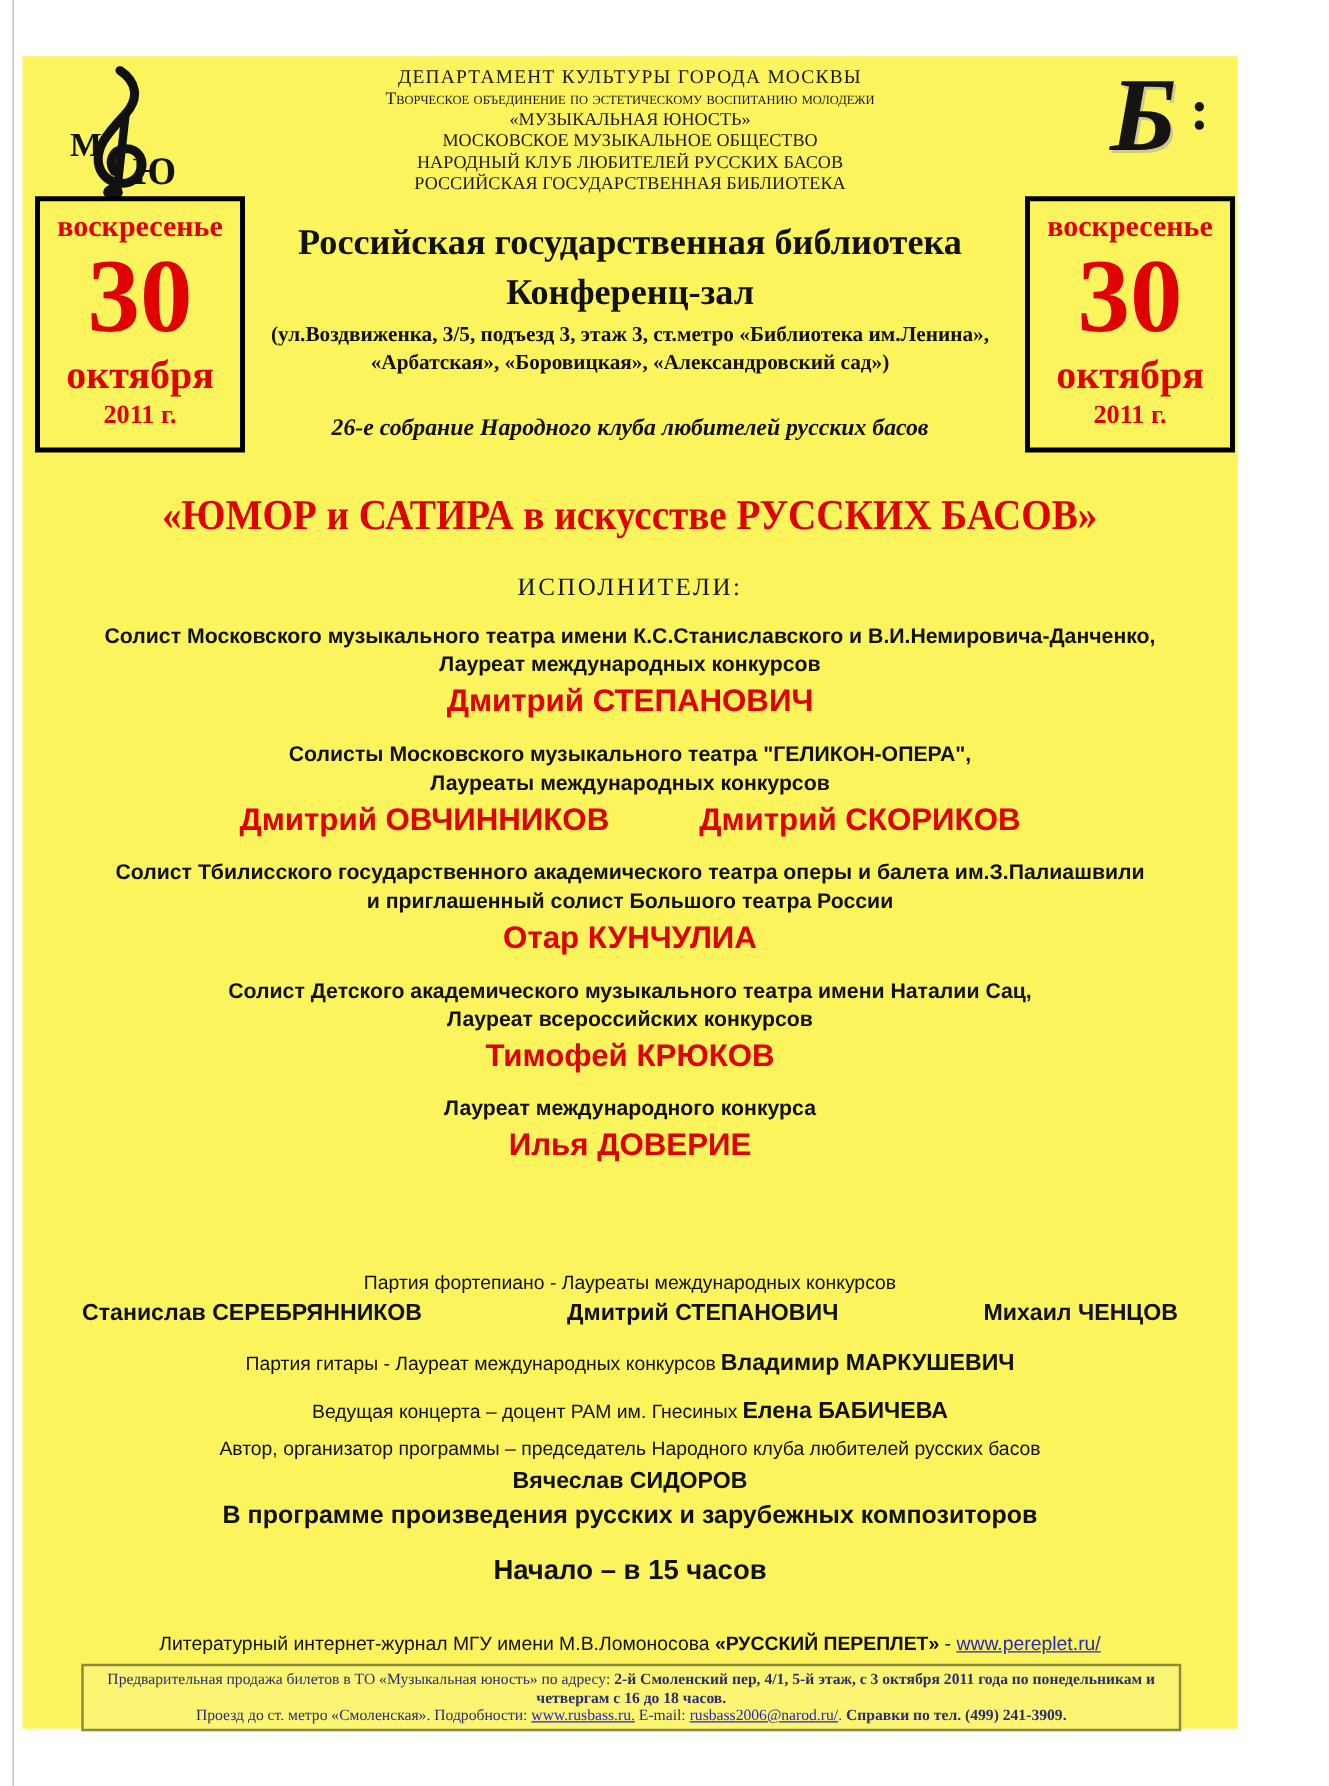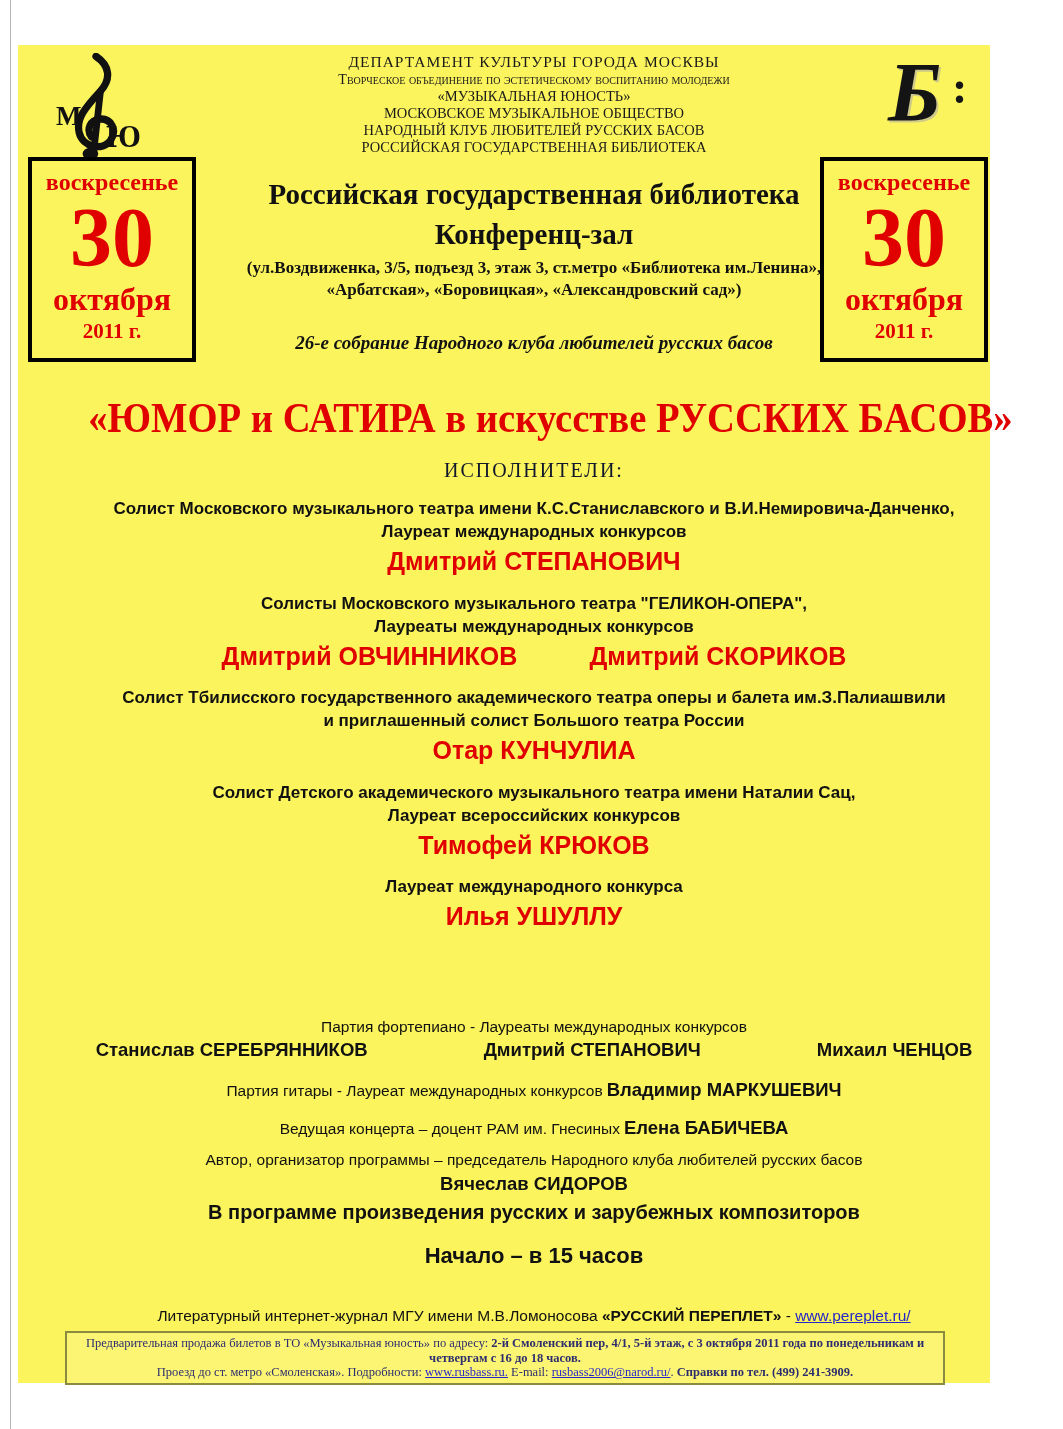--- a/index.html
+++ b/index.html
@@ -1,20 +1,20 @@
 <!DOCTYPE html>
 <html><head>
 <meta charset="utf-8">
 <style>
   html,body{margin:0;padding:0;}
   body{width:1063px;height:1429px;background:#ffffff;font-family:"Liberation Serif",serif;}
   .page{position:relative;width:1063px;height:1429px;background:#ffffff;overflow:hidden;}
   .edge-line{position:absolute;left:10px;top:0;width:1px;height:100%;background:#b5b5b5;}
   .poster{position:absolute;left:18px;top:45px;width:972px;height:1338px;background:#FBF45C;}
-  .abs{position:absolute;left:0;width:100%;text-align:center;padding-left:30px;}
+  .abs{position:absolute;left:0;width:100%;text-align:center;}
   .serif{font-family:"Liberation Serif",serif;}
 
   
   .org{top:8px;color:#1a1a1a;}
   .org-l1{font-size:15.5px;letter-spacing:1px;line-height:18px;}
   .org-l2{font-size:14px;font-variant:small-caps;line-height:17px;}
   .org-ln{font-size:14.5px;line-height:17px;}
 
   
   .logo-left{position:absolute;left:36px;top:8px;width:140px;height:112px;}
@@ -36,21 +36,21 @@
 
   
   .venue1{top:133px;font-size:29px;font-weight:bold;color:#111;}
   .venue2{top:173px;font-size:29px;font-weight:bold;color:#111;}
   .addr{font-size:17px;font-weight:bold;color:#111;line-height:22px;}
   .addr1{top:212px;}
   .addr2{top:234px;}
   .meeting{top:287px;font-size:19px;font-weight:bold;font-style:italic;color:#111;}
 
   
-  .main-title{top:349px;color:#E00000;font-weight:bold;font-size:42px;white-space:nowrap;}
+  .main-title{top:349px;color:#E00000;font-weight:bold;font-size:34px;white-space:nowrap;}
   .main-title .fit{display:inline-block;transform:scaleX(0.92);transform-origin:center;}
 
   .perf-heading{top:414px;font-size:20px;letter-spacing:2px;color:#0f172a;}
 
   
   .pdesc{font-family:"Liberation Sans",sans-serif;font-weight:bold;font-size:17px;line-height:23px;color:#111;}
   .pname{font-family:"Liberation Sans",sans-serif;font-weight:bold;font-size:25px;line-height:30px;color:#E00000;margin-top:3px;}
   .pname .gap{display:inline-block;width:72px;}
   .b1{top:452px;} .b2{top:547px;} .b3{top:641px;} .b4{top:736px;} .b5{top:830px;}
 
@@ -153,21 +153,21 @@
     </div>
 
     <div class="abs b4">
       <div class="pdesc">Солист  Детского академического музыкального театра имени Наталии Сац,</div>
       <div class="pdesc">Лауреат всероссийских конкурсов</div>
       <div class="pname">Тимофей КРЮКОВ</div>
     </div>
 
     <div class="abs b5">
       <div class="pdesc">Лауреат международного конкурса</div>
-      <div class="pname">Илья УШУЛЛУ</div>
+      <div class="pname">Илья ДОВЕРИЕ</div>
     </div>
 
 
     <div class="abs small-label piano-label">Партия фортепиано - Лауреаты международных конкурсов</div>
     <div class="abs piano-names">
       <span class="bold-name">Станислав СЕРЕБРЯННИКОВ</span>
       <span class="bold-name">Дмитрий СТЕПАНОВИЧ</span>
       <span class="bold-name">Михаил ЧЕНЦОВ</span>
     </div>
 

